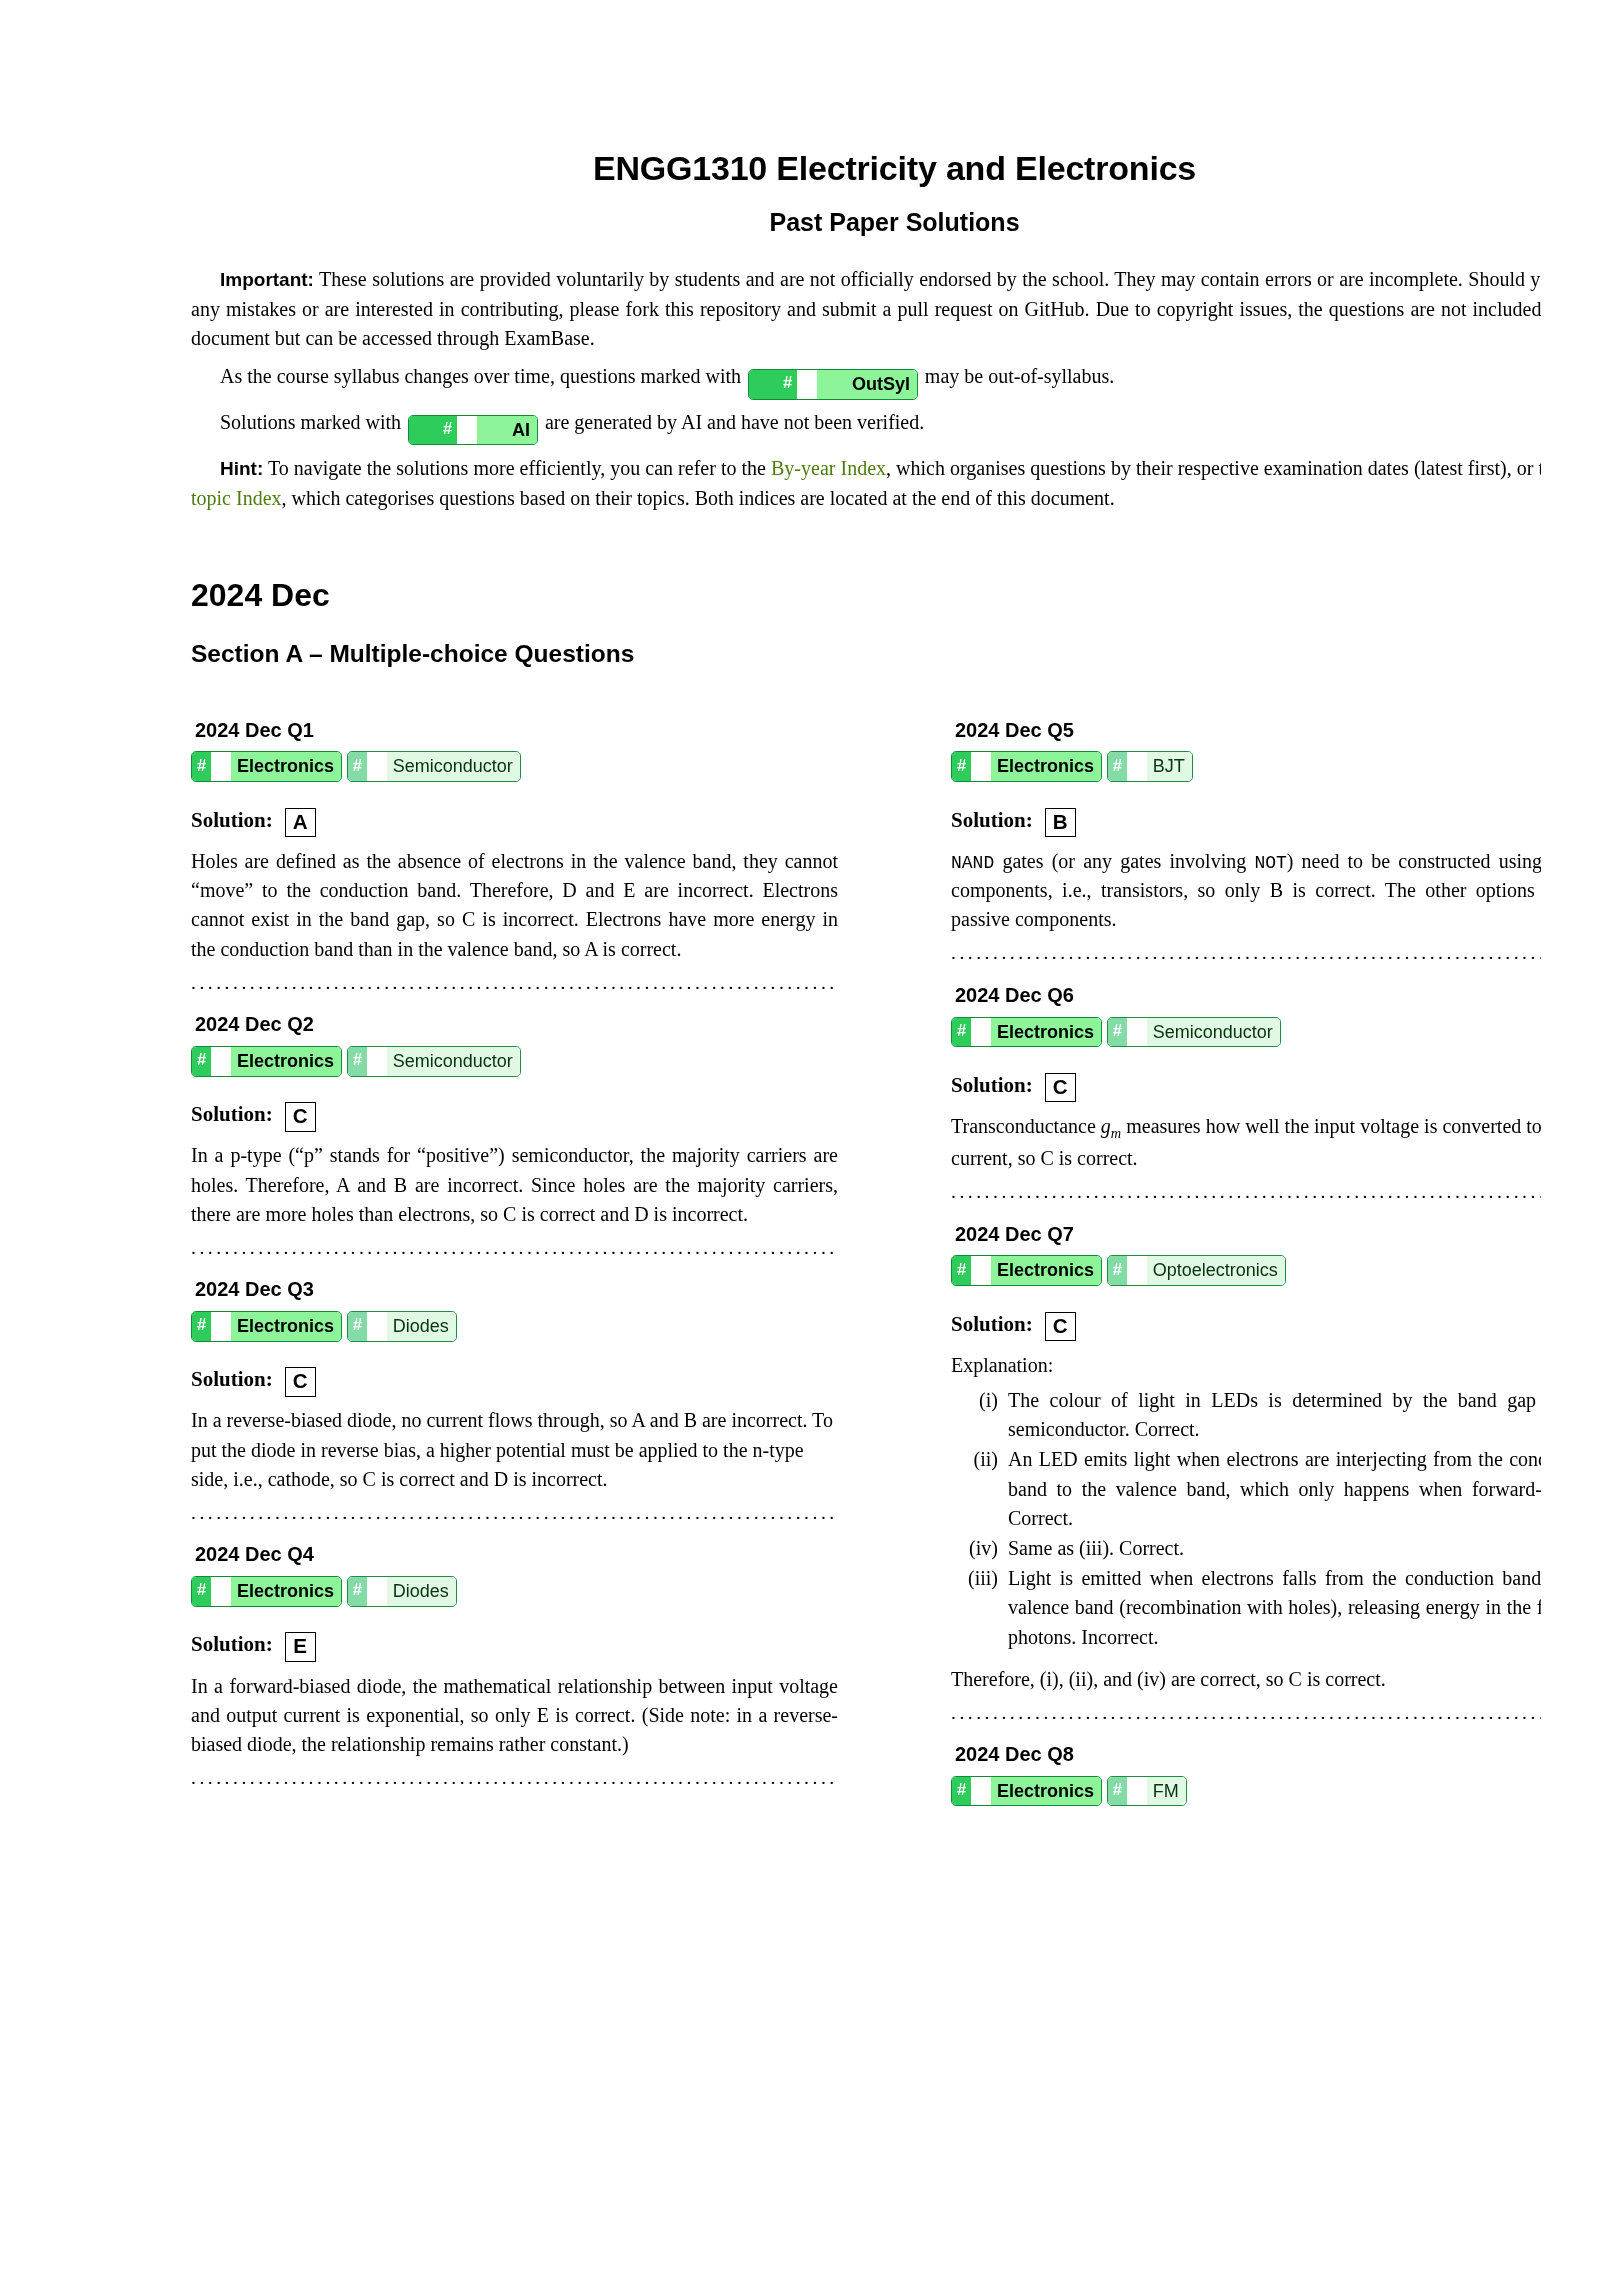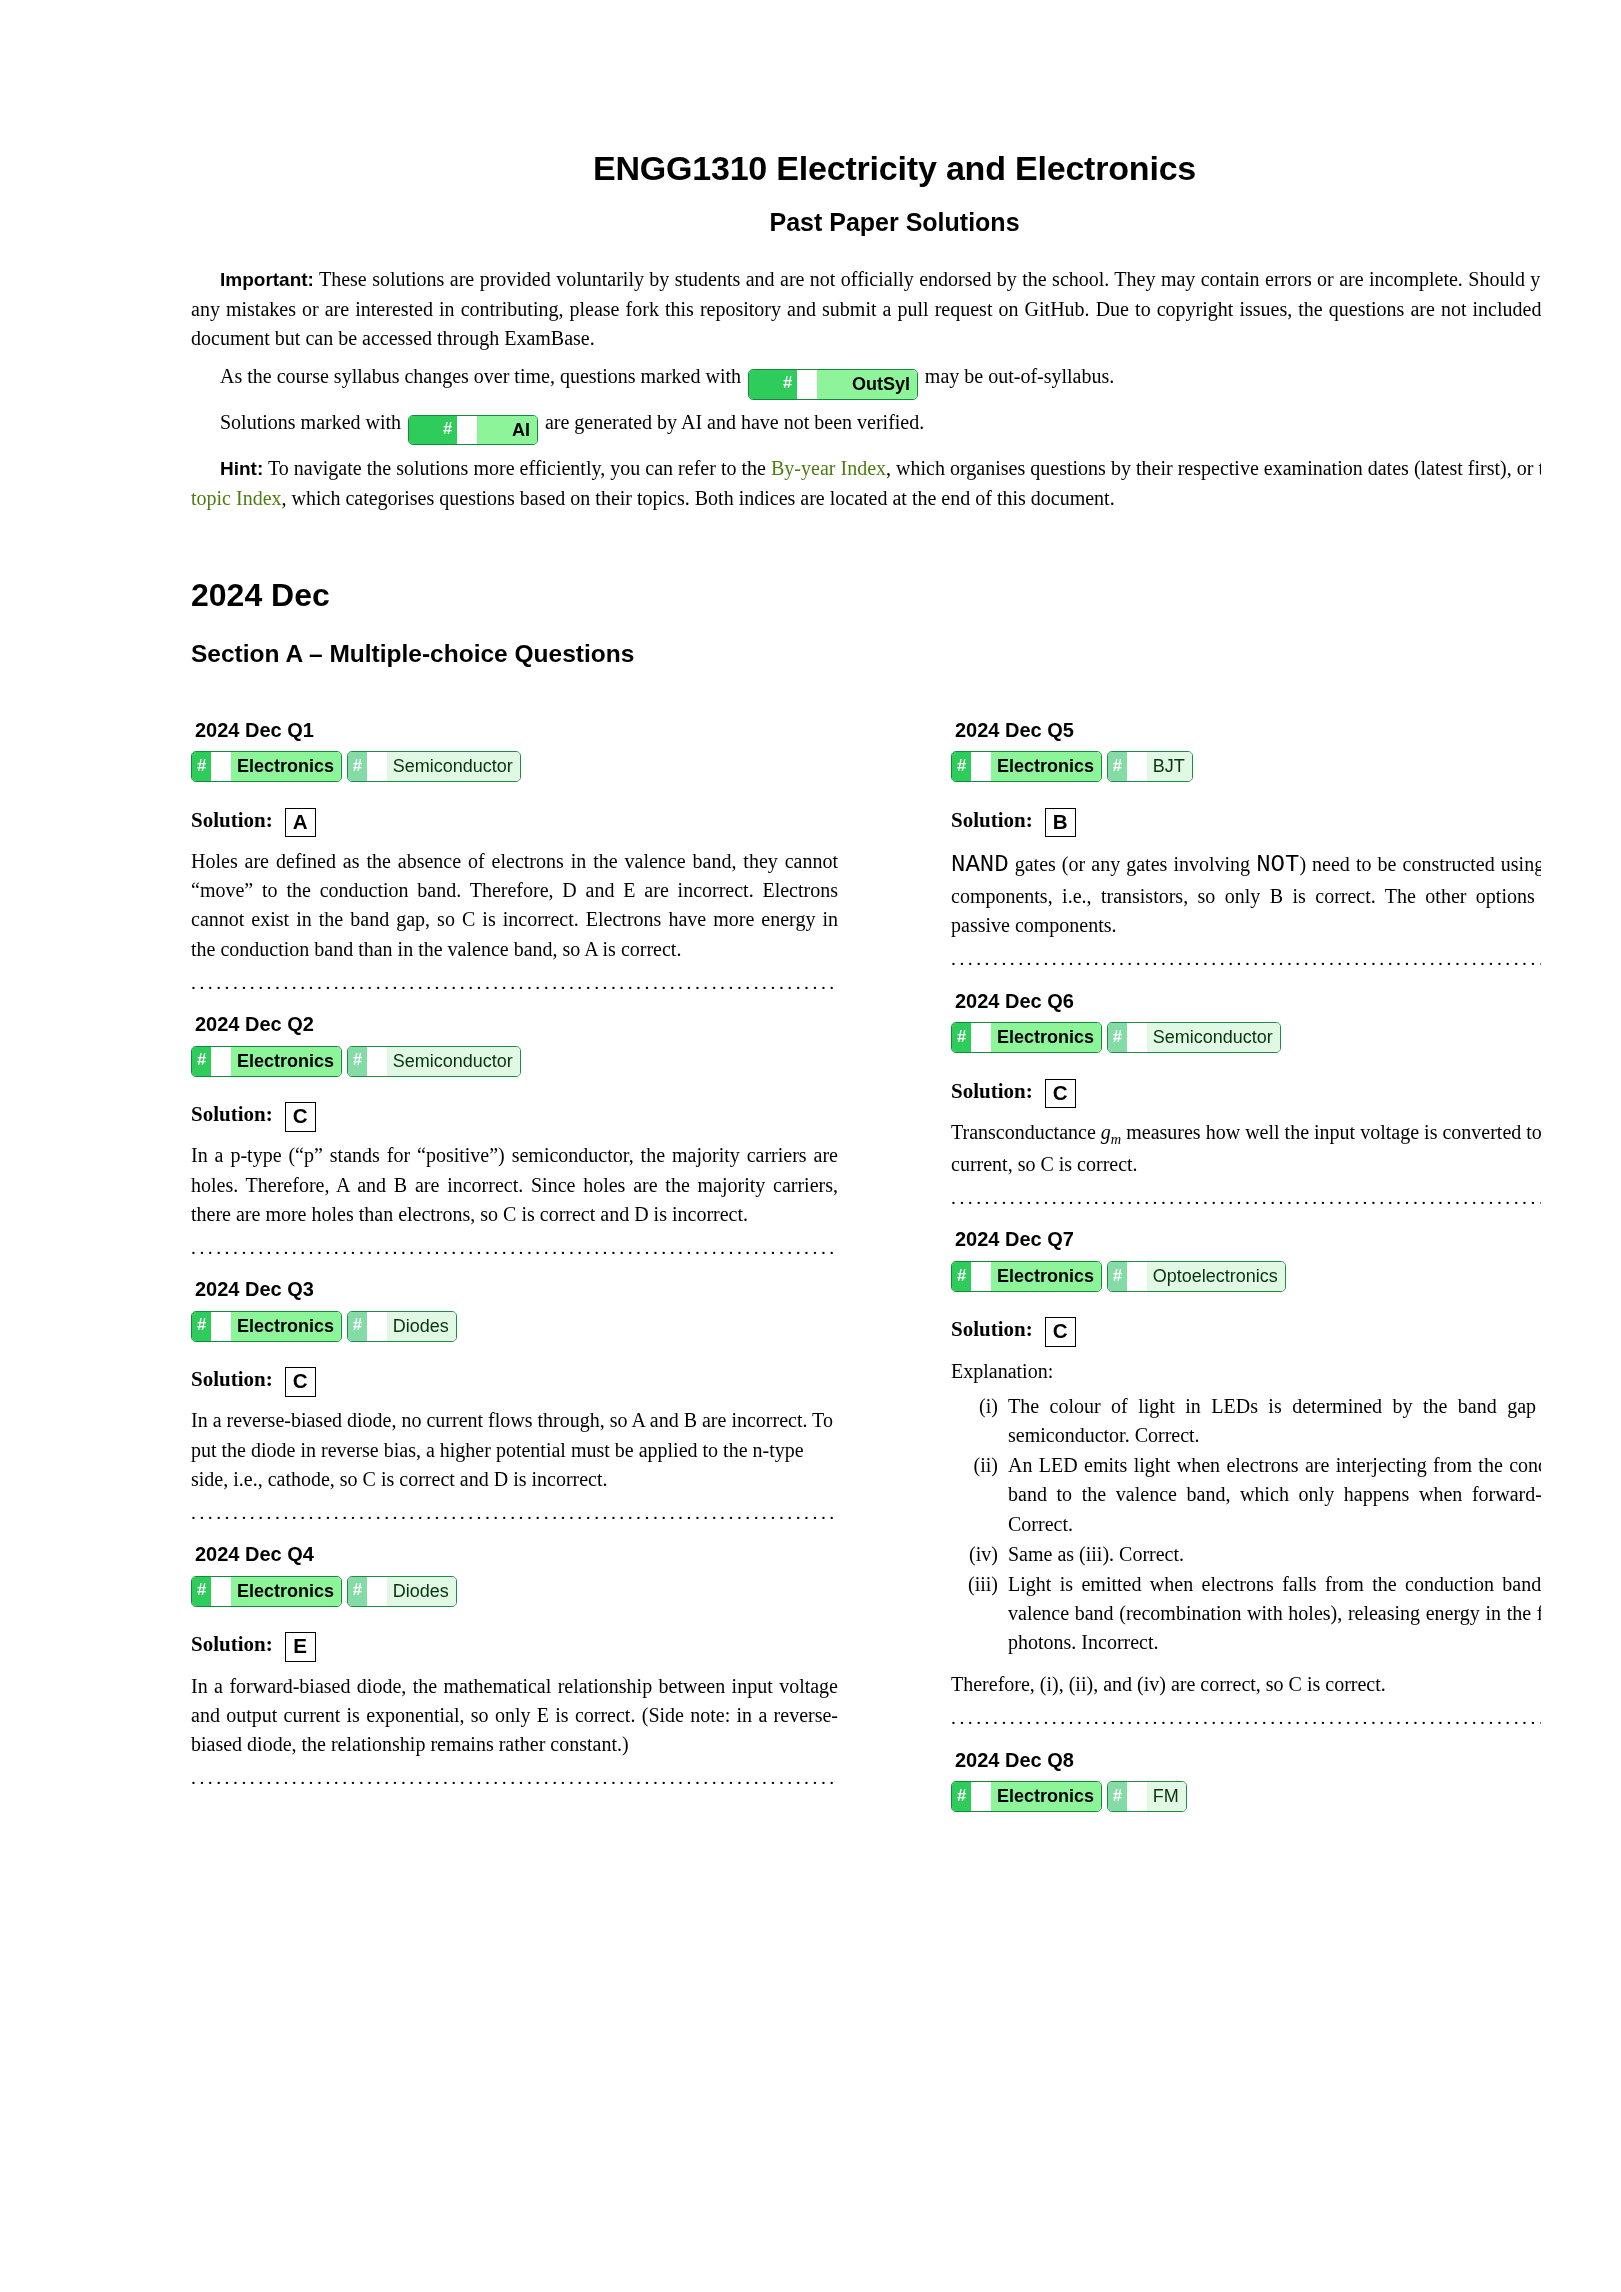--- a/index.html
+++ b/index.html
@@ -180,21 +180,21 @@
     font-size: 20px;
     line-height: 1.46;
     text-align: justify;
     text-justify: inter-word;
     margin: 0;
     hyphens: none;
   }
   .body-text.plain { text-align: left; }
   code, .mono {
     font-family: "Liberation Mono","DejaVu Sans Mono",monospace;
-    font-size: 24px;
+    font-size: 18px;
   }
   .mathit { font-style: italic; font-family: "Liberation Serif","DejaVu Serif",serif; }
   .mathit sub { font-style: italic; font-size: 0.72em; }
 
   
   ol.roman {
     list-style: none;
     margin: 0;
     padding: 5.9px 0 0 0;
   }

